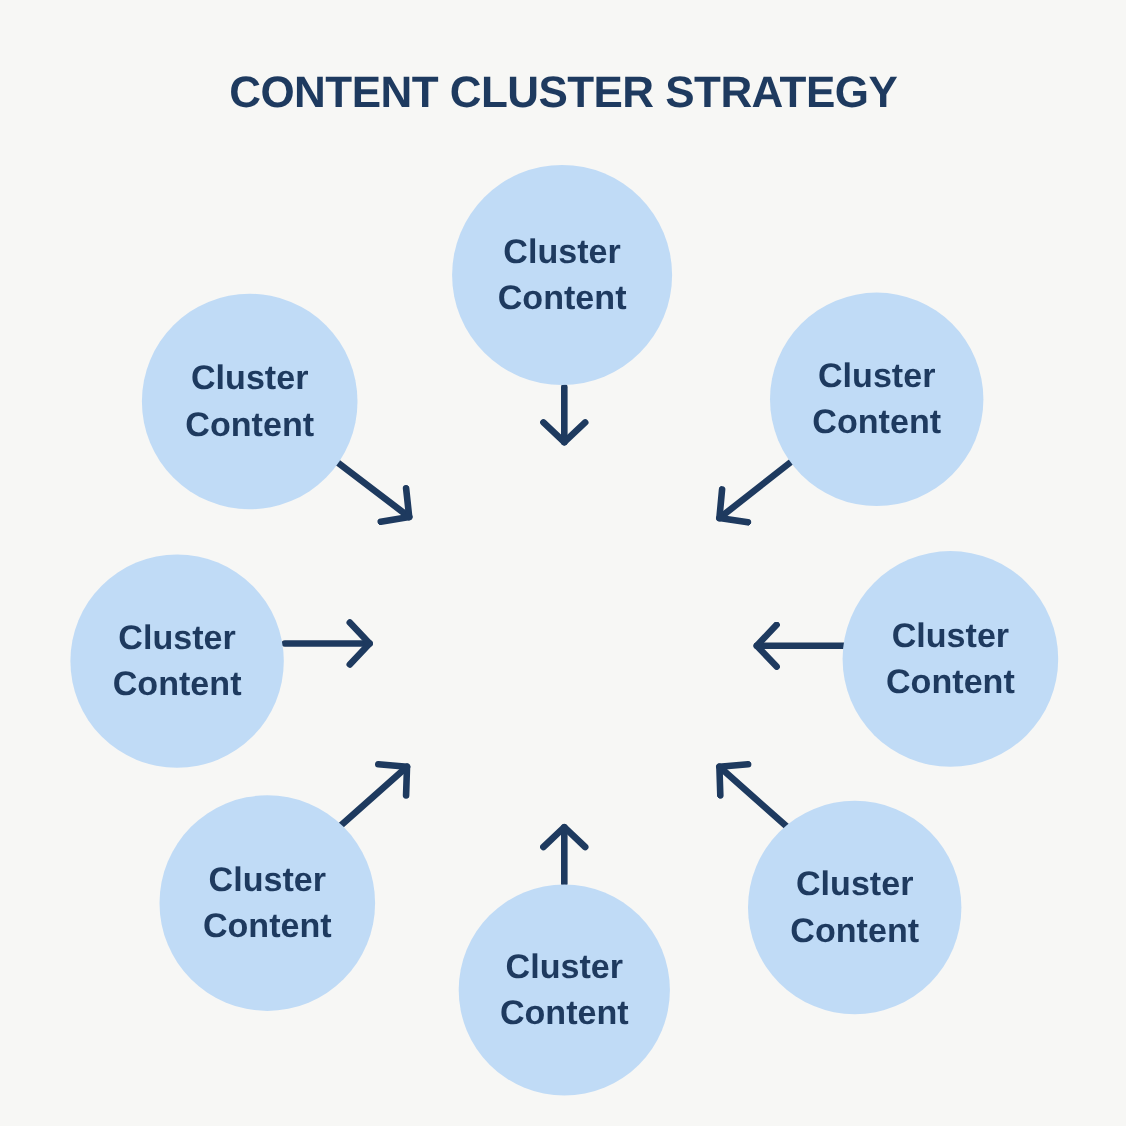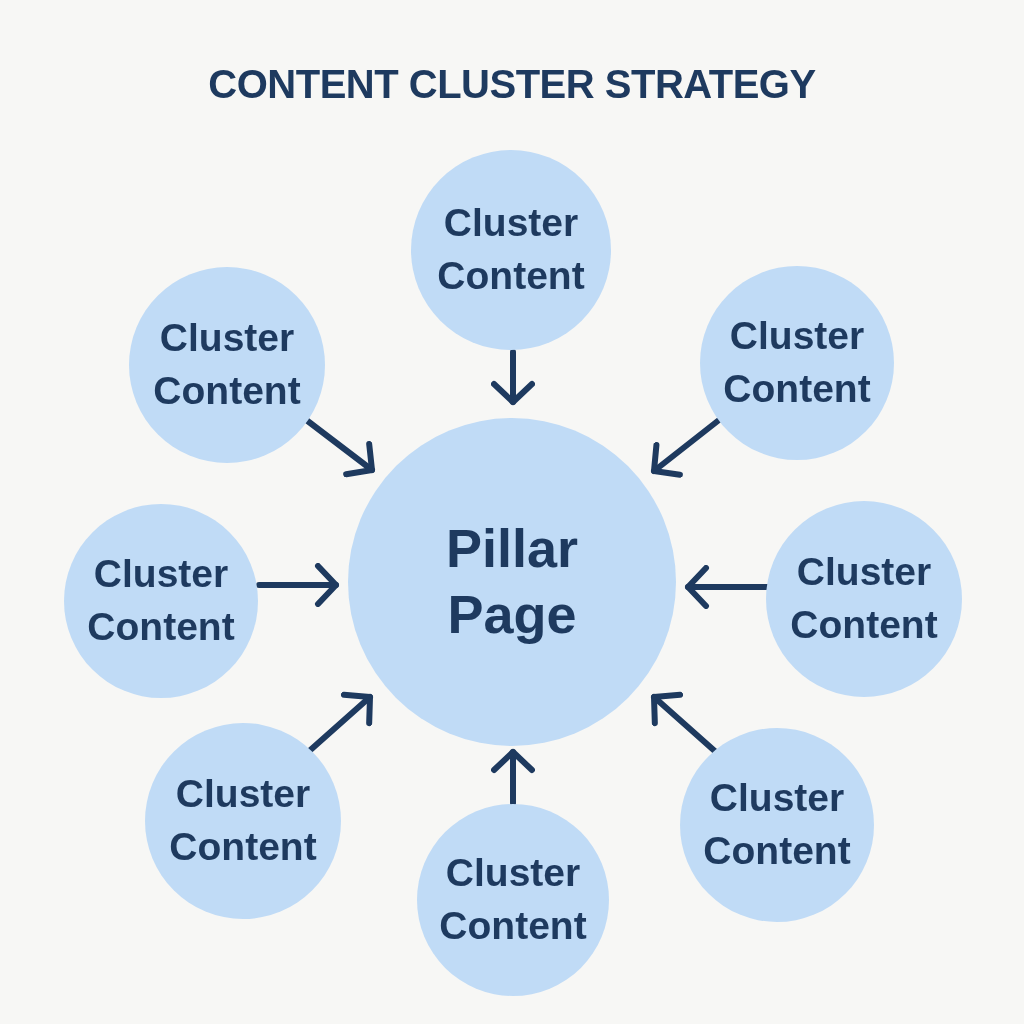--- a/index.html
+++ b/index.html
@@ -33,21 +33,21 @@
     position: absolute;
     border-radius: 50%;
     background: var(--node-fill);
     display: flex;
     align-items: center;
     justify-content: center;
     text-align: center;
     color: var(--ink);
     font-weight: 700;
   }
-  .cluster { font-size: 39px; line-height: 1.35; }
+  .cluster { font-size: 31px; line-height: 1.35; }
   .cluster .label { width: 170px; }
   .center-node { font-size: 54px; line-height: 1.22; }
   .center-node .label { width: 240px; }
 
   .n-center { left: 348px; top: 418px; width: 328px; height: 328px; }
   .n-top    { left: 411px; top: 150px; width: 200px; height: 200px; }
   .n-ul     { left: 129px; top: 267px; width: 196px; height: 196px; }
   .n-ur     { left: 700px; top: 266px; width: 194px; height: 194px; }
   .n-left   { left:  64px; top: 504px; width: 194px; height: 194px; }
   .n-right  { left: 766px; top: 501px; width: 196px; height: 196px; }
@@ -81,23 +81,20 @@
     <line x1="513" y1="352" x2="513" y2="402" marker-end="url(#chev)"></line>
     <line x1="305" y1="419" x2="372" y2="470" marker-end="url(#chev)"></line>
     <line x1="719" y1="420" x2="654" y2="471" marker-end="url(#chev)"></line>
     <line x1="259" y1="585" x2="336" y2="585" marker-end="url(#chev)"></line>
     <line x1="767" y1="587" x2="688" y2="587" marker-end="url(#chev)"></line>
     <line x1="307" y1="753" x2="370" y2="697" marker-end="url(#chev)"></line>
     <line x1="717" y1="753" x2="654" y2="697" marker-end="url(#chev)"></line>
     <line x1="513" y1="803" x2="513" y2="752" marker-end="url(#chev)"></line>
   </svg>
 
-  <div class="node center-node n-center">
-    <span class="label">Pillar Page</span>
-  </div>
 
   <div class="node cluster n-top">
     <span class="label">Cluster Content</span>
   </div>
   <div class="node cluster n-ul">
     <span class="label">Cluster Content</span>
   </div>
   <div class="node cluster n-ur">
     <span class="label">Cluster Content</span>
   </div>

